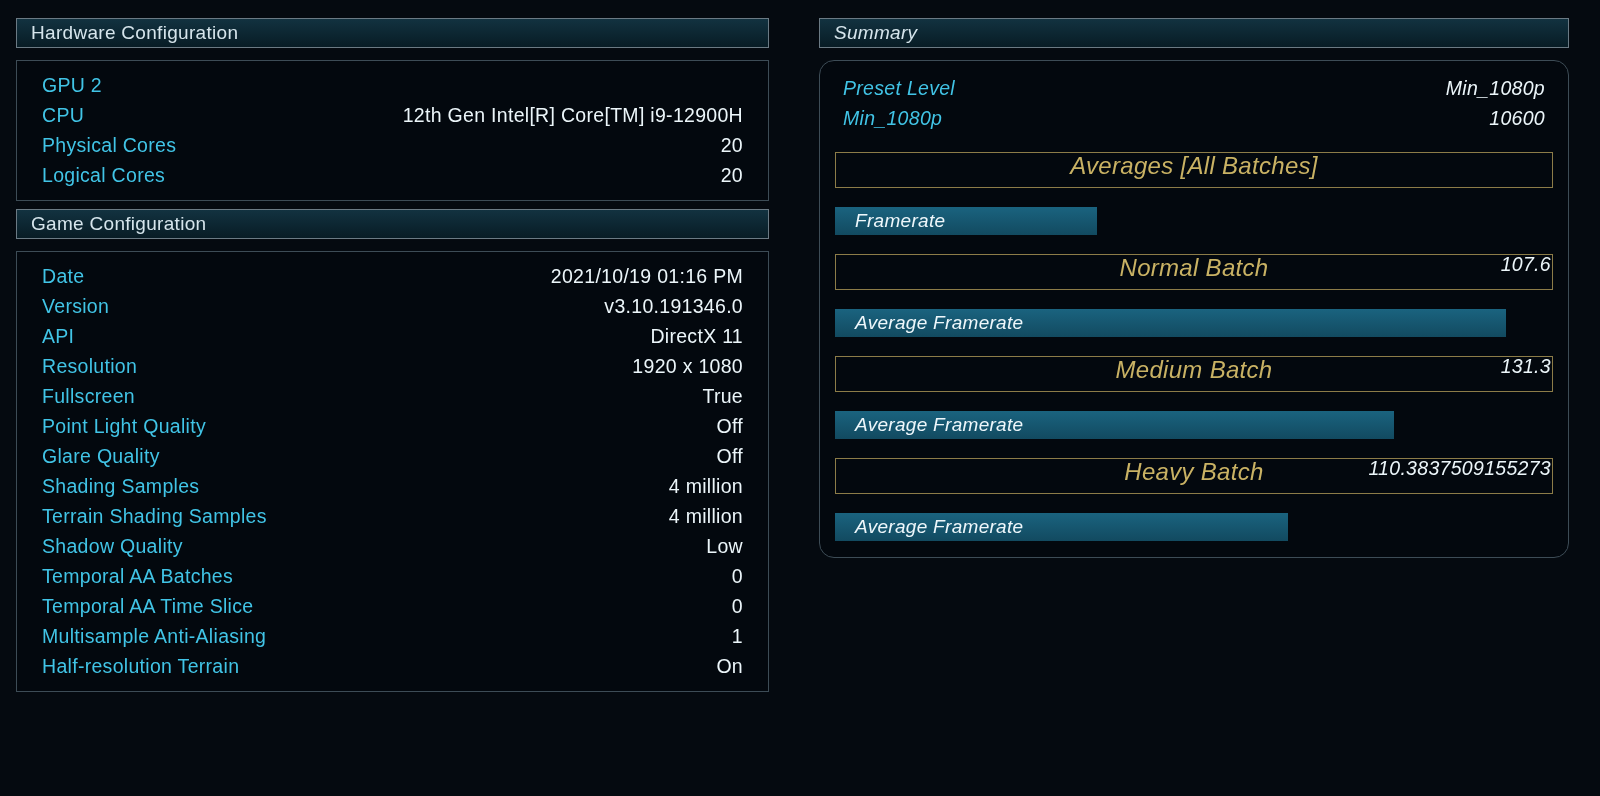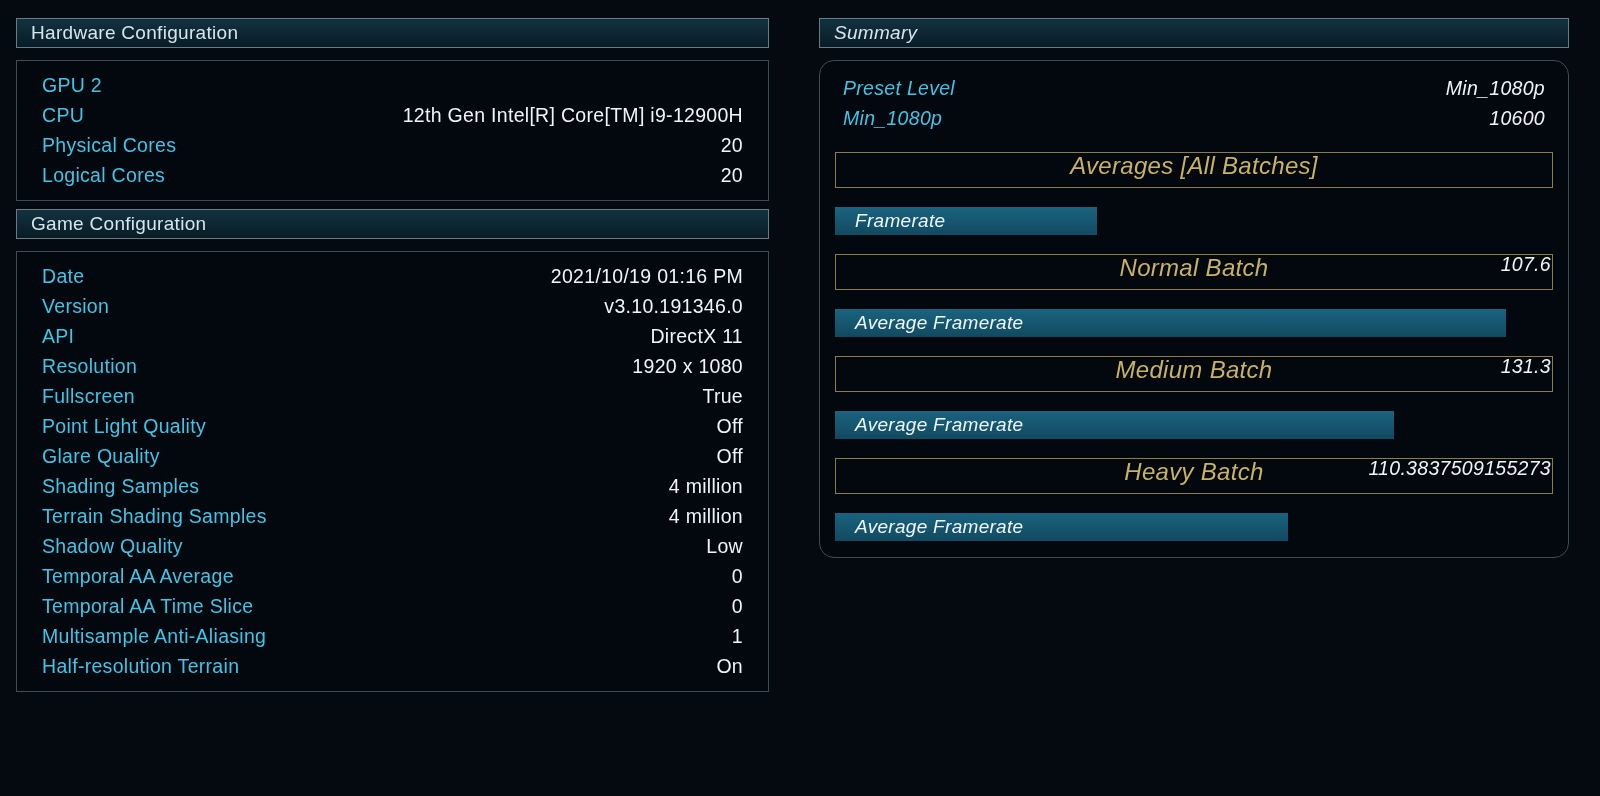--- a/index.html
+++ b/index.html
@@ -150,21 +150,21 @@
       </div>
       <div class="cfg-row">
         <span class="cfg-label">Terrain Shading Samples</span>
         <span class="cfg-value">4 million</span>
       </div>
       <div class="cfg-row">
         <span class="cfg-label">Shadow Quality</span>
         <span class="cfg-value">Low</span>
       </div>
       <div class="cfg-row">
-        <span class="cfg-label">Temporal AA Average</span>
+        <span class="cfg-label">Temporal AA Batches</span>
         <span class="cfg-value">0</span>
       </div>
       <div class="cfg-row">
         <span class="cfg-label">Temporal AA Time Slice</span>
         <span class="cfg-value">0</span>
       </div>
       <div class="cfg-row">
         <span class="cfg-label">Multisample Anti-Aliasing</span>
         <span class="cfg-value">1</span>
       </div>

